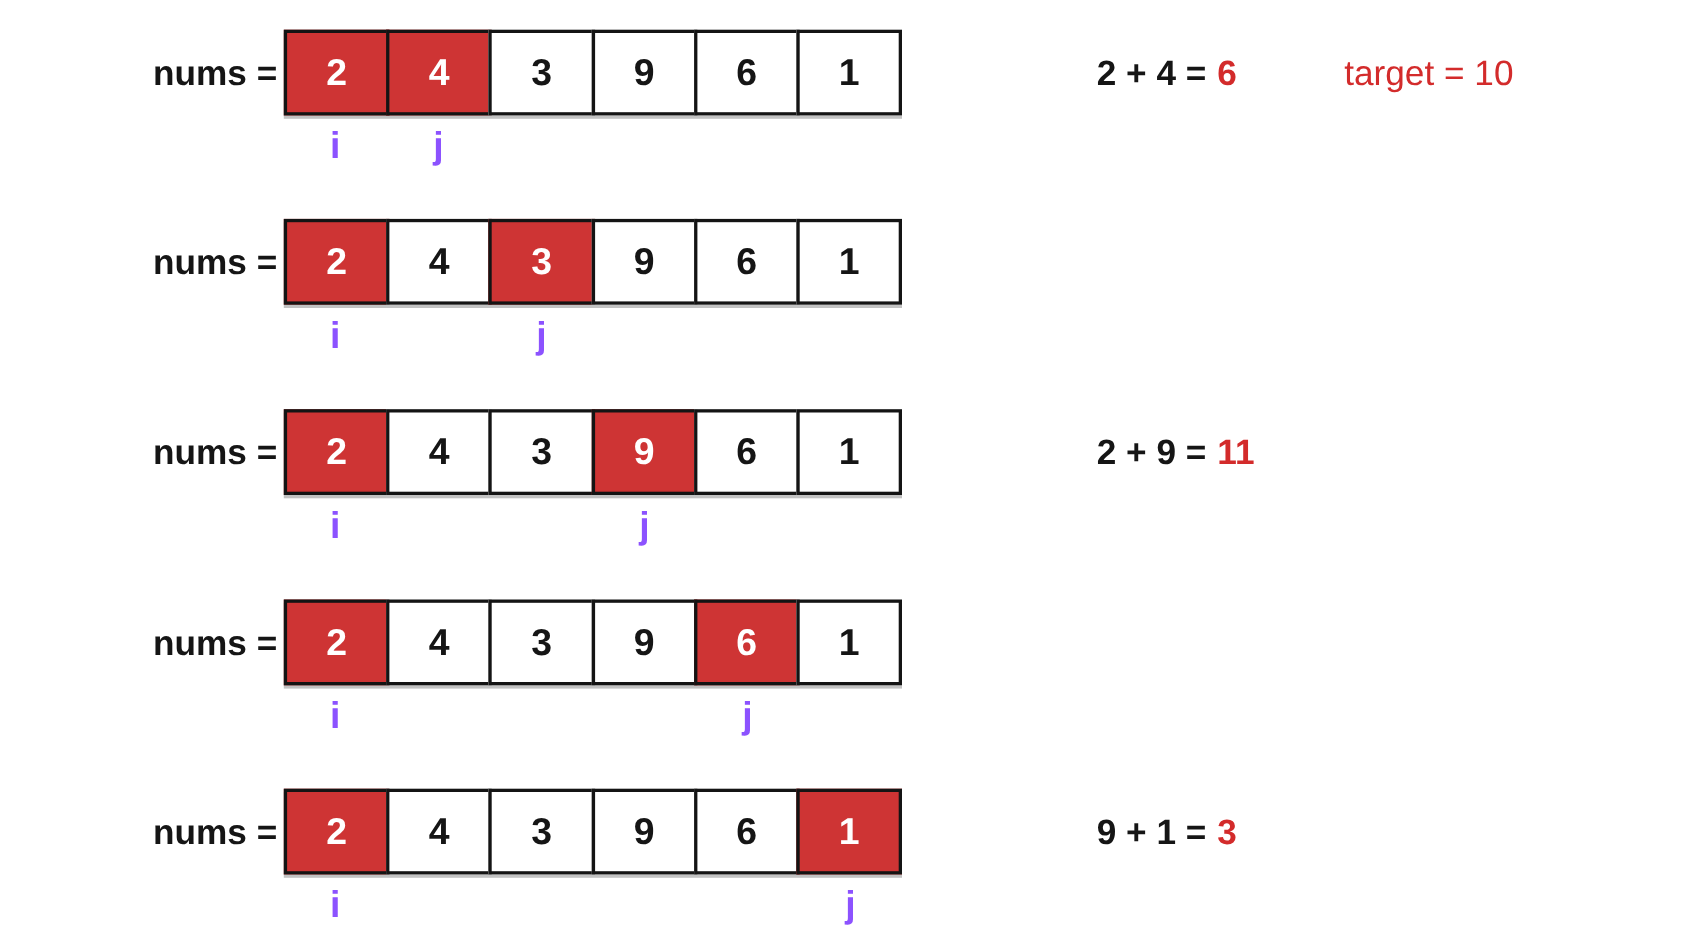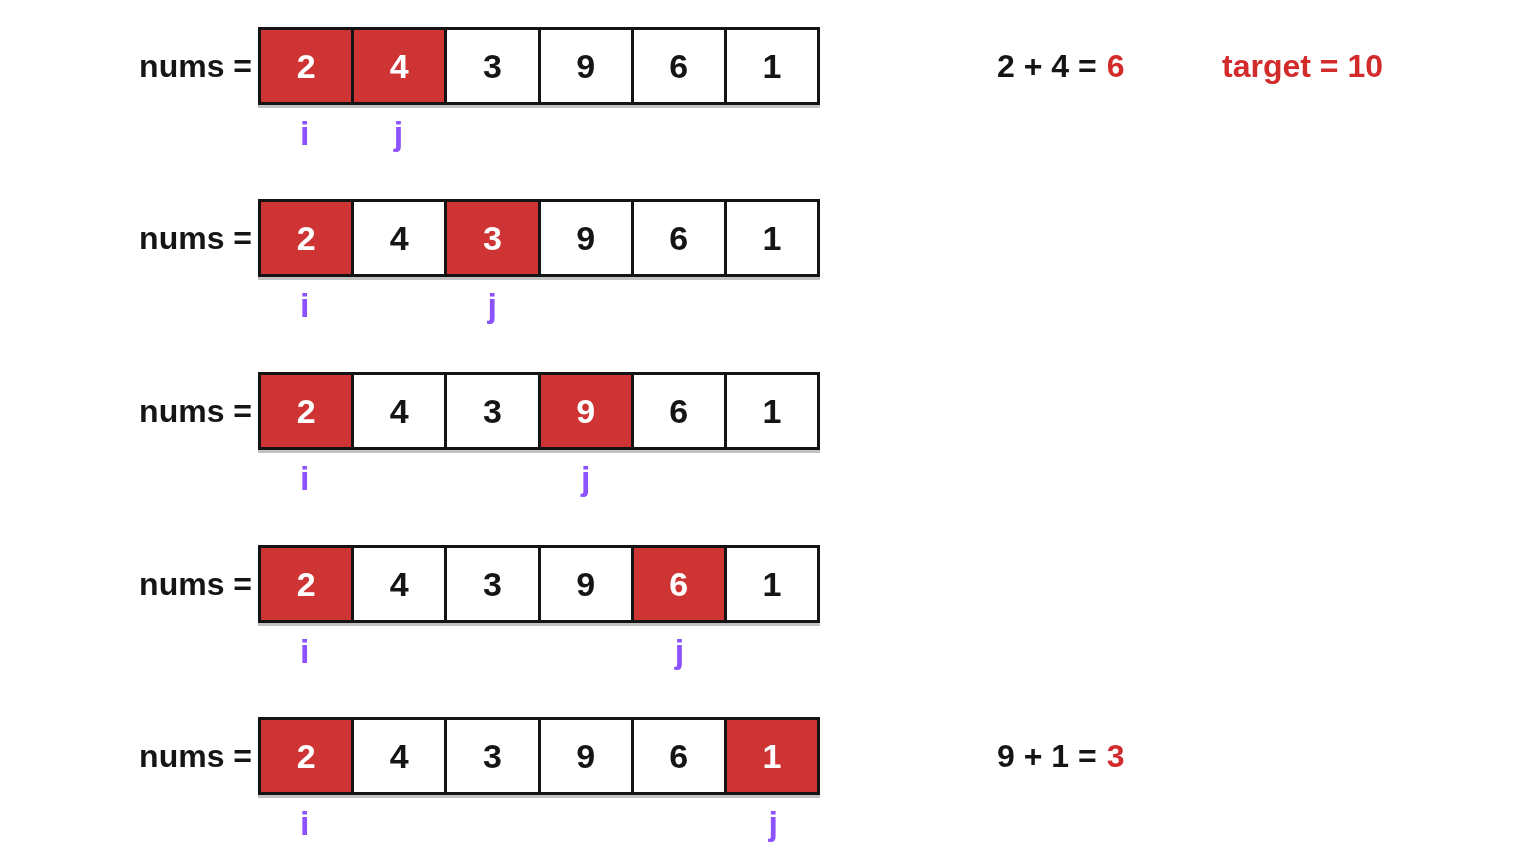--- a/index.html
+++ b/index.html
@@ -54,21 +54,21 @@
     display:flex;align-items:center;
     font-weight:bold;font-size:32px;color:var(--ink);
     white-space:pre;
     margin-left:44px;
   }
   .eq-result{color:var(--red-text);margin-left:10px;}
 
   .target{
     position:absolute;left:1222px;top:27px;height:78px;
     display:flex;align-items:center;
-    font-weight:bold;font-size:32px;color:var(--red-text);
+    font-weight:normal;font-size:32px;color:var(--red-text);
   }
 </style>
 </head>
 <body>
 
 <div class="canvas">
 
   <div class="target">target = 10</div>
 
   <div class="row" style="top:27px;">
@@ -114,20 +114,24 @@
       <div class="cell">4</div>
       <div class="cell">3</div>
       <div class="cell hl">9</div>
       <div class="cell">6</div>
       <div class="cell">1</div>
     </div>
     <div class="pointers">
       <span class="ptr ptr-i" style="left: 46.8333px;">i</span>
       <span class="ptr ptr-j" style="left: 327.833px;">j</span>
     </div>
+    <div class="equation">
+      <span class="eq-left">2 + 9 =</span>
+      <span class="eq-result">11</span>
+    </div>
   </div>
 
   <div class="row" style="top:545px;">
     <div class="nums-label">nums =</div>
     <div class="array">
       <div class="cell hl">2</div>
       <div class="cell">4</div>
       <div class="cell">3</div>
       <div class="cell">9</div>
       <div class="cell hl">6</div>

